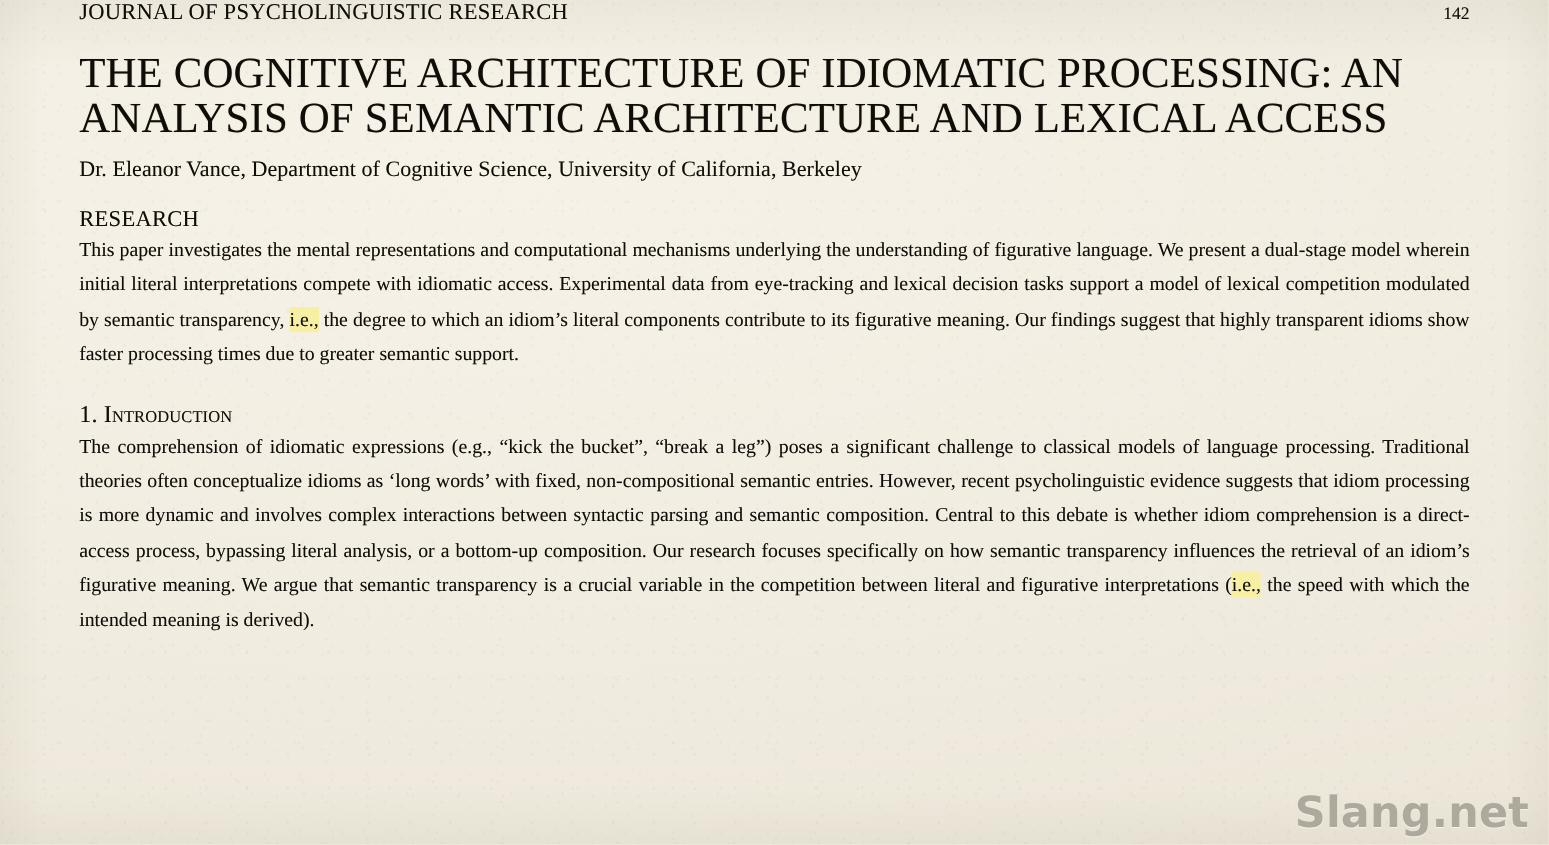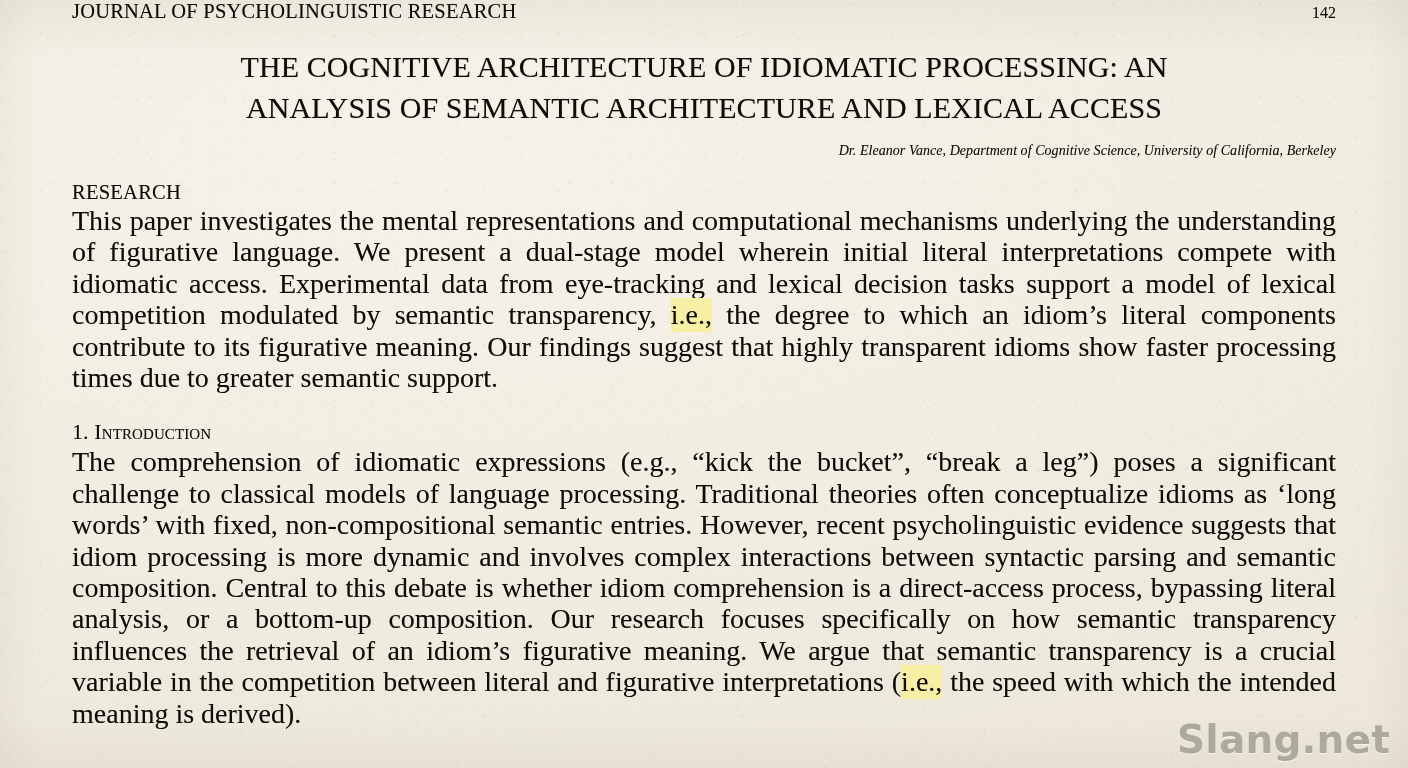--- a/index.html
+++ b/index.html
@@ -73,56 +73,54 @@
   }
   .page-number {
     font-size: 16px;
     text-shadow: 0 0 .6px rgba(20,16,8,.3);
   }
 
   
   .doc-title {
     margin: 16px 0 0 0;
     font-weight: normal;
-    font-size: 30px;
+    font-size: 39px;
     line-height: 41px;
-    text-align: center;
     letter-spacing: .1px;
     text-shadow: 0 0 .7px rgba(20,16,8,.4);
   }
   .doc-title .line { display: block; }
 
   .byline {
     margin-top: 15px;
-    text-align: right;
-    font-size: 14px;
+    text-align: left;
+    font-size: 20px;
     letter-spacing: .05px;
     text-shadow: 0 0 .5px rgba(20,16,8,.3);
-    font-style: italic;
   }
 
   
   .section-heading {
     margin: 22px 0 0 0;
     font-size: 20.5px;
     font-weight: normal;
     letter-spacing: .25px;
     text-shadow: 0 0 .5px rgba(20,16,8,.35);
   }
   .section-heading.smallcaps {
     font-variant: small-caps;
     text-transform: none;
     font-size: 22px;
     letter-spacing: .1px;
   }
   .intro-block { margin-top: 26px; }
 
   .body-text {
     margin: 1px 0 0 0;
-    font-size: 28px;
+    font-size: 18px;
     line-height: 31.4px;
     text-align: justify;
     text-justify: inter-word;
     hyphens: none;
     text-shadow: 0 0 .55px rgba(20,16,8,.33);
   }
 
   mark.hl {
     background: #f7f0a4;
     color: inherit;

